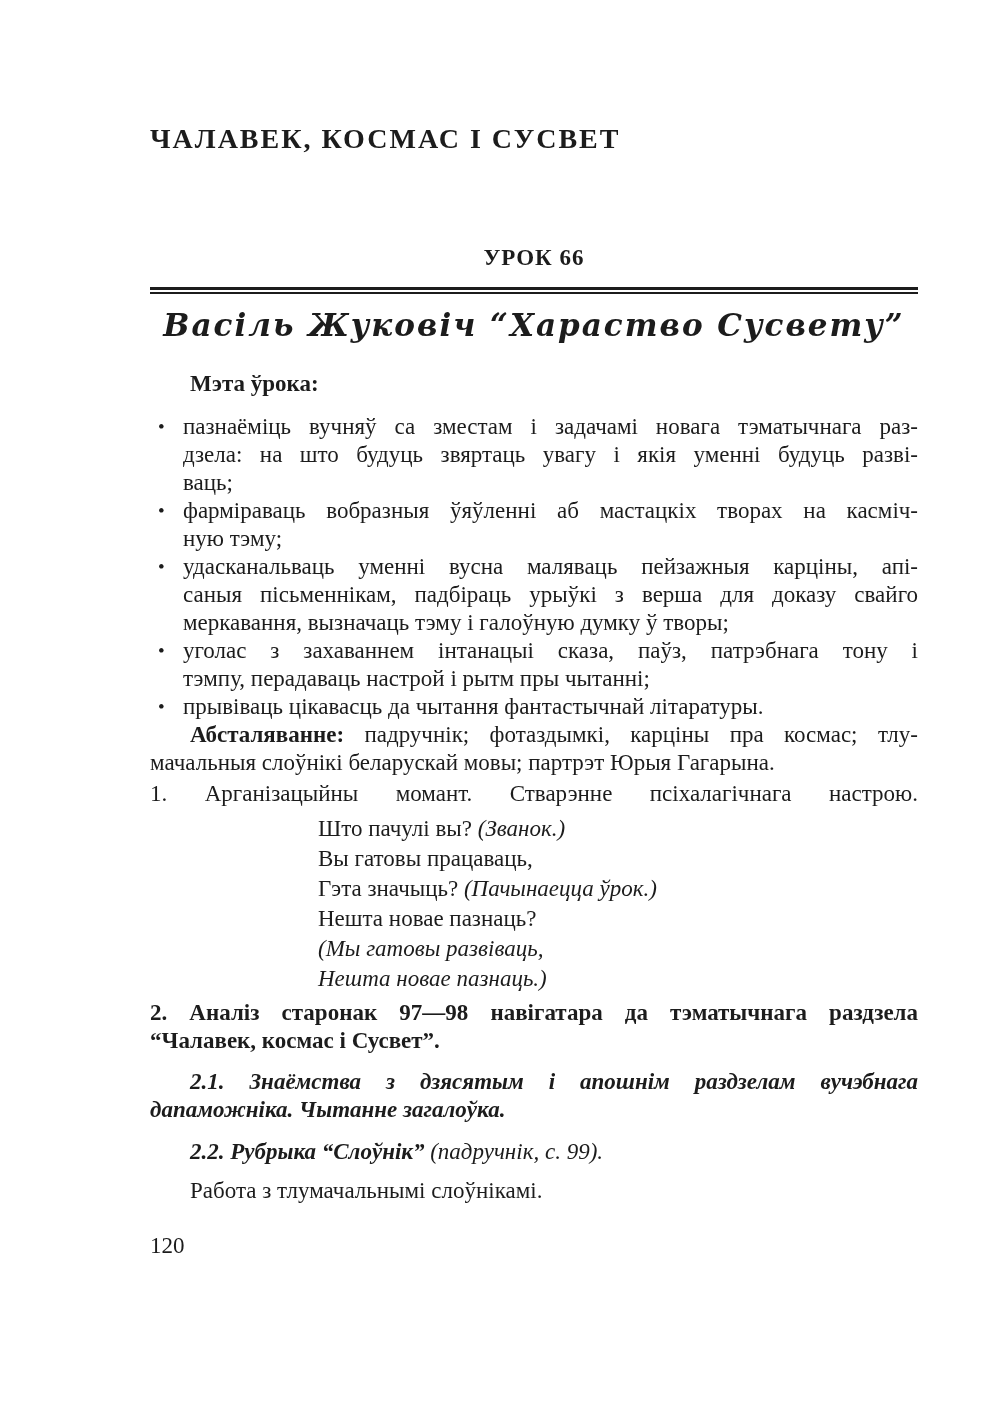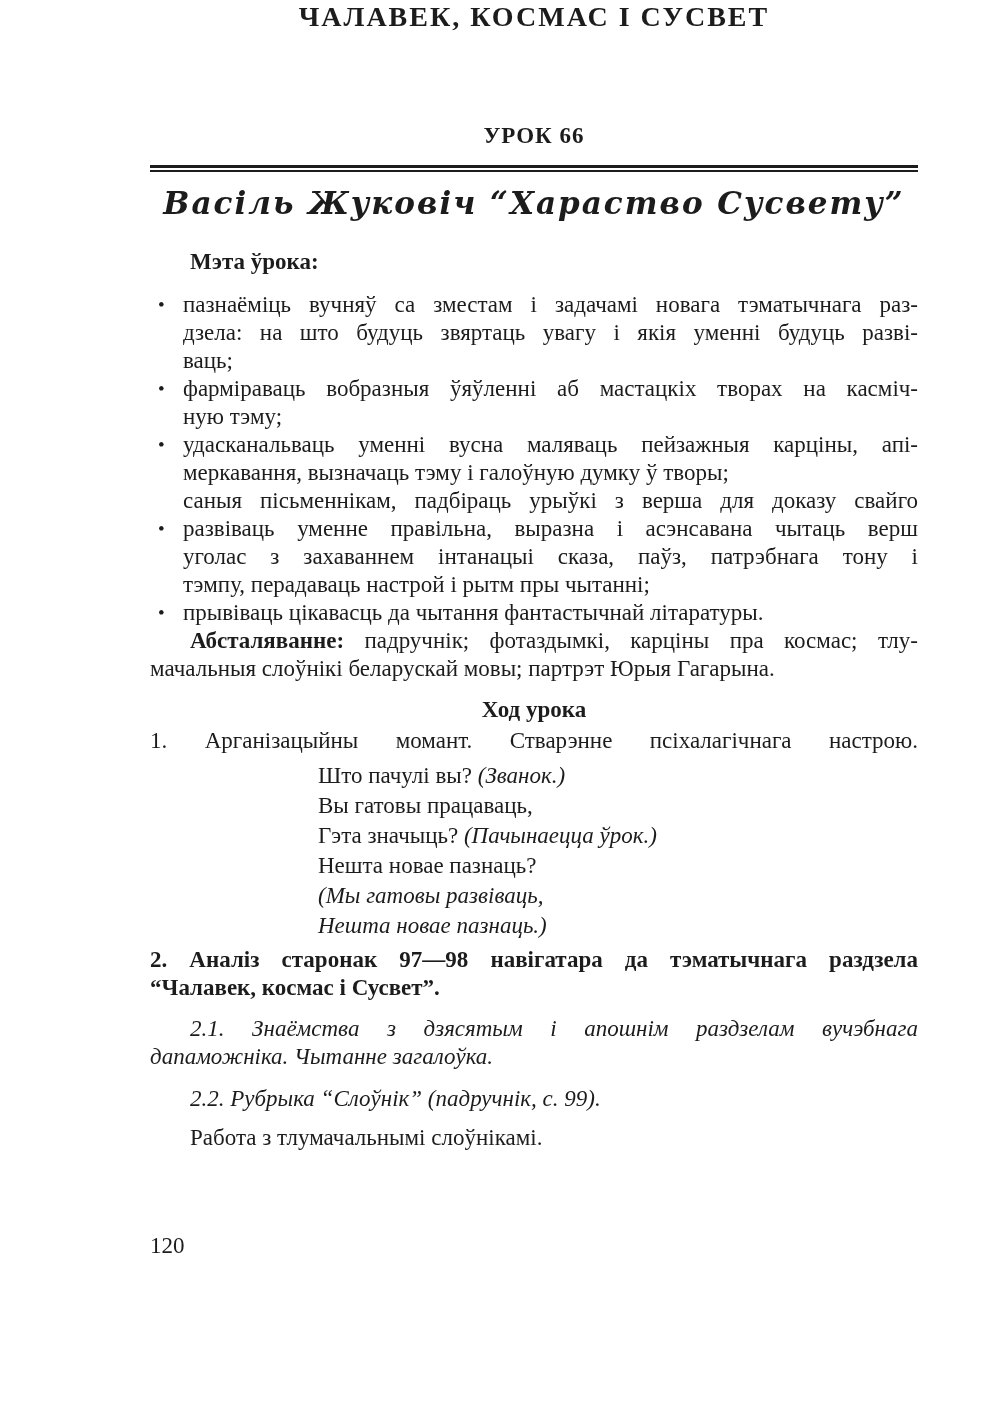--- a/index.html
+++ b/index.html
@@ -10,24 +10,24 @@
     background: #ffffff;
     color: #1c1c1c;
     font-family: "Liberation Serif", serif;
     font-size: 23px;
     overflow: hidden;
     box-sizing: border-box;
   }
   .content { margin: 0 82px 0 150px; } 
 
   .chapter-title {
-    margin: 0; 
+    margin: 0; padding-top: 122px;
     font-size: 28px; font-weight: bold;
     letter-spacing: 2px;
-    text-align: center; line-height: 34px;
+    line-height: 34px;
   }
   .lesson-heading {
     margin: 88px 0 0 0;
     font-size: 23px; font-weight: bold;
     letter-spacing: 1px;
     text-align: center; line-height: 28px;
   }
   .double-rule {
     margin-top: 15px;
     height: 2px;
@@ -40,21 +40,21 @@
     font-style: italic; font-weight: 600;
     font-size: 31px; letter-spacing: 2px;
     text-align: center; line-height: 44px;
   }
 
   .ln { line-height: 28px; }
   .just { text-align: justify; text-align-last: justify; text-justify: inter-word; }
   .ind { text-indent: 40px; }
   .b { font-weight: bold; }
   .i { font-style: italic; }
-  .bi { font-weight: normal; font-style: italic; }
+  .bi { font-weight: bold; font-style: italic; }
 
   .meta-label { margin: 23px 0 15px 0; font-weight: bold; }
 
   .goal-list { list-style: none; margin: 9px 0 0 0; padding: 0; }
   .goal-list li { position: relative; padding-left: 33px; }
   .bullet {
     position: absolute; left: 8px; top: 0;
     font-size: 19px; line-height: 28px;
   }
 
@@ -105,43 +105,41 @@
         <div class="ln">ваць;</div>
       </li>
       <li>
         <span class="bullet">•</span>
         <div class="ln just">фарміраваць вобразныя ўяўленні аб мастацкіх творах на касміч-</div>
         <div class="ln">ную тэму;</div>
       </li>
       <li>
         <span class="bullet">•</span>
         <div class="ln just">удасканальваць уменні вусна маляваць пейзажныя карціны, апі-</div>
+        <div class="ln just">саныя пісьменнікам, падбіраць урыўкі з верша для доказу свайго</div>
         <div class="ln">меркавання, вызначаць тэму і галоўную думку ў творы;</div>
-        <div class="ln just">саныя пісьменнікам, падбіраць урыўкі з верша для доказу свайго</div>
       </li>
       <li>
         <span class="bullet">•</span>
-        <div class="ln just">развіваць уменне правільна, выразна і асэнсавана чытаць верш</div>
         <div class="ln just">уголас з захаваннем інтанацыі сказа, паўз, патрэбнага тону і</div>
         <div class="ln">тэмпу, перадаваць настрой і рытм пры чытанні;</div>
       </li>
       <li>
         <span class="bullet">•</span>
         <div class="ln">прывіваць цікавасць да чытання фантастычнай літаратуры.</div>
       </li>
     </ul>
 
     <div class="equip">
       <div class="ln just ind">
         <span class="b">Абсталяванне:</span><span> падручнік; фотаздымкі, карціны пра космас; тлу-</span>
       </div>
       <div class="ln">мачальныя слоўнікі беларускай мовы; партрэт Юрыя Гагарына.</div>
     </div>
 
-    <p class="course-heading">Ход урока</p>
 
     <p class="s1-heading ln just">1. Арганізацыйны момант. Стварэнне псіхалагічнага настрою.</p>
 
     <div class="poem">
       <div class="ln"><span>Што пачулі вы? </span><span class="i">(Званок.)</span></div>
       <div class="ln"><span>Вы гатовы працаваць,</span><span class="i"></span></div>
       <div class="ln"><span>Гэта значыць? </span><span class="i">(Пачынаецца ўрок.)</span></div>
       <div class="ln"><span>Нешта новае пазнаць?</span><span class="i"></span></div>
       <div class="ln"><span></span><span class="i">(Мы гатовы развіваць,</span></div>
       <div class="ln"><span></span><span class="i">Нешта новае пазнаць.)</span></div>

